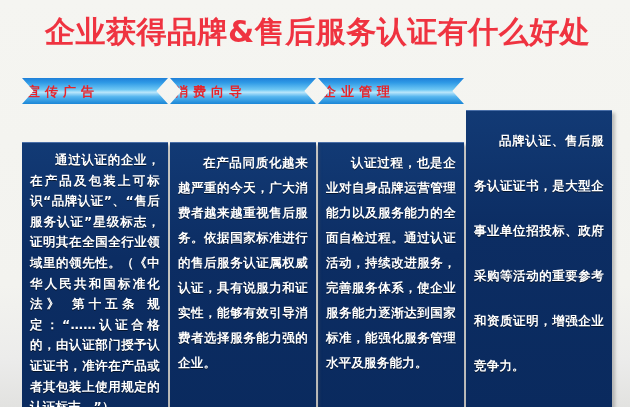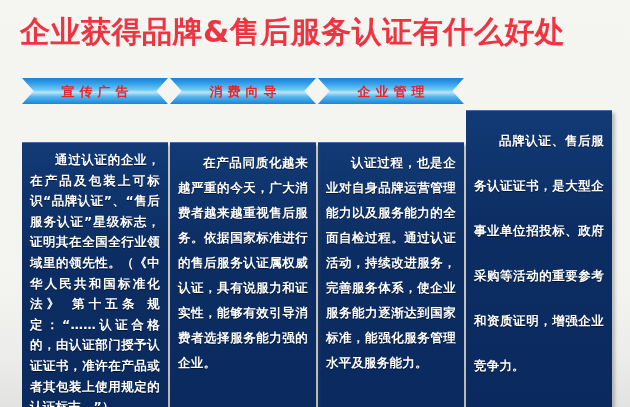--- a/index.html
+++ b/index.html
@@ -24,21 +24,21 @@
   }
 
   
   #title-row {
     position: absolute;
     left: 0; top: 6px;
     width: 630px;
     height: 52px;
     display: flex;
     align-items: center;
-    padding-left: 20px;
+    padding-left: 45px;
     box-sizing: border-box;
   }
   #page-title {
     font-family: "DejaVu Sans", "Liberation Sans", sans-serif;
     font-size: 30px;
     font-weight: bold;
     color: #ef3340;
     letter-spacing: 0.5px;
     white-space: nowrap;
     line-height: 1;
@@ -69,21 +69,20 @@
     background: linear-gradient(180deg,
         #1f7fd8 0%,
         #2f9ae6 18%,
         #6fc8f4 45%,
         #b9e6fb 55%,
         #55b5ef 72%,
         #1a86d6 100%);
     clip-path: polygon(0% 0%, 100% 0%, 92% 50%, 100% 100%, 0% 100%, 8% 50%);
     display: flex;
     align-items: center;
-    justify-content: center;
     box-shadow: 0 1px 1px rgba(0,0,0,0.18);
   }
   .banner-label {
     font-family: "DejaVu Sans", "Liberation Sans", sans-serif;
     font-size: 13px;
     font-weight: bold;
     color: #e8232a;
     letter-spacing: 5px;
     text-indent: 5px;
     line-height: 1;

